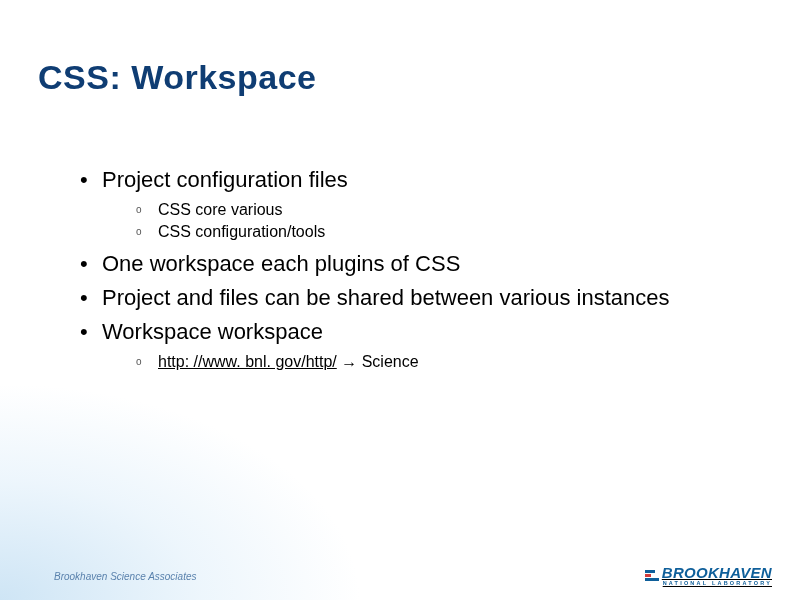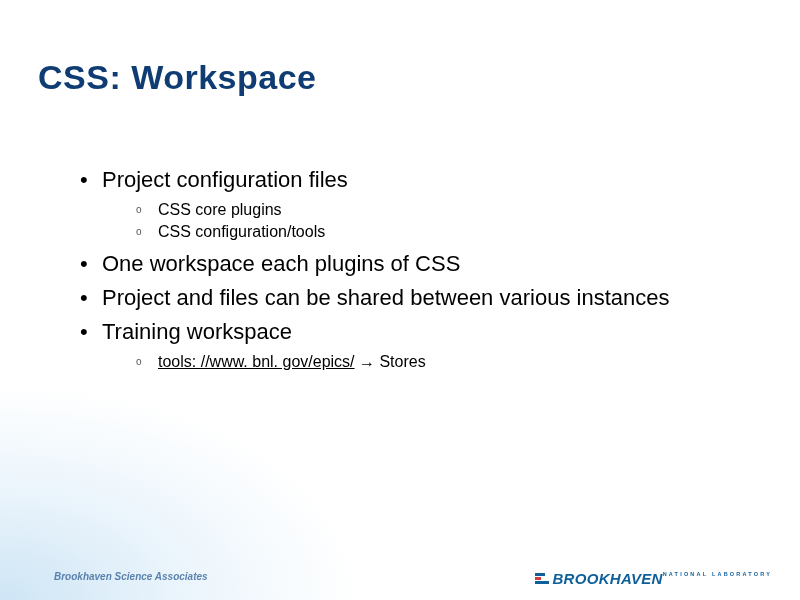--- a/index.html
+++ b/index.html
@@ -68,21 +68,20 @@
     text-decoration: underline;
     color: #000;
   }
   .footer-left {
     position: absolute;
     bottom: 18px;
     left: 54px;
     font-size: 10px;
     color: #5a82ad;
     font-style: italic;
-    font-weight: bold;
   }
   .footer-right {
     position: absolute;
     bottom: 14px;
     right: 28px;
     text-align: right;
   }
   .bnl-logo {
     display: flex;
     align-items: center;
@@ -92,21 +91,23 @@
     display: flex;
     flex-direction: column;
     gap: 1px;
   }
   .bnl-mark .bar { height: 3px; background: #0f5f9a; }
   .bnl-mark .b1 { width: 10px; }
   .bnl-mark .b2 { width: 6px; background: #d23c3c; }
   .bnl-mark .b3 { width: 14px; }
   .bnl-text {
     display: flex;
+    flex-direction: column;
     line-height: 1;
+    text-decoration: underline;
   }
   .bnl-name {
     font-size: 15px;
     font-weight: 800;
     color: #0f5f9a;
     letter-spacing: 0.3px;
     font-style: italic;
   }
   .bnl-sub {
     font-size: 5.5px;
@@ -125,47 +126,47 @@
 
 <div class="content">
 
   <div class="bullet-l1">
     <span class="dot">•</span>
     <span class="txt">Project configuration files</span>
   </div>
   <div class="sub-list">
     <div class="bullet-l2">
       <span class="circ">o</span>
-      <span class="txt">CSS core plugins</span>
+      <span class="txt">CSS core various</span>
     </div>
     <div class="bullet-l2">
       <span class="circ">o</span>
       <span class="txt">CSS configuration/tools</span>
     </div>
   </div>
 
   <div class="bullet-l1">
     <span class="dot">•</span>
     <span class="txt">One workspace each plugins of CSS</span>
   </div>
 
   <div class="bullet-l1">
     <span class="dot">•</span>
     <span class="txt">Project and files can be shared between various instances</span>
   </div>
 
   <div class="bullet-l1">
     <span class="dot">•</span>
-    <span class="txt">Training workspace</span>
+    <span class="txt">Workspace workspace</span>
   </div>
   <div class="sub-list">
     <div class="bullet-l2">
       <span class="circ">o</span>
       <span class="txt">
-        <a class="link" href="#">tools: //www. bnl. gov/epics/</a><span> → Stores</span>
+        <a class="link" href="#">http: //www. bnl. gov/http/</a><span> → Science</span>
       </span>
     </div>
   </div>
 
 </div>
 
 <div class="footer-left">Brookhaven Science Associates</div>
 
 <div class="footer-right">
   <div class="bnl-logo">

